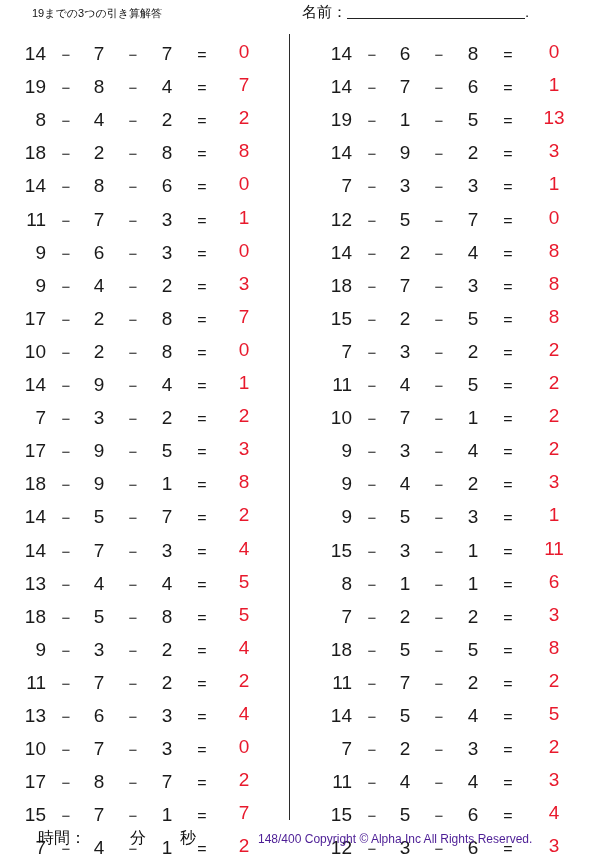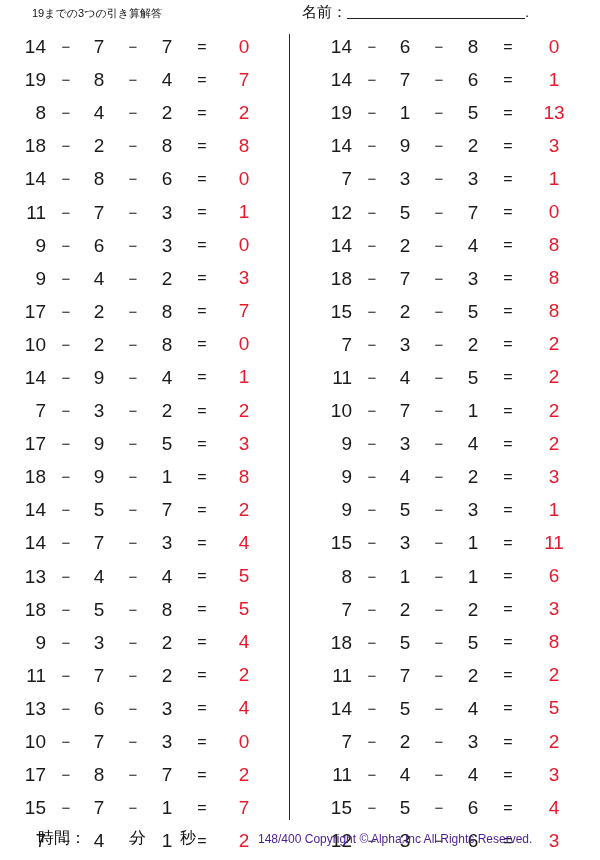--- a/index.html
+++ b/index.html
@@ -83,21 +83,21 @@
     width: 290px;
     position: relative;
   }
   .col.right {
     width: 310px;
   }
 
   .row {
     height: 33.1px;
     display: flex;
-    align-items: center;
+    align-items: flex-end;
     font-size: 19px;
     color: #1a1a1a;
   }
   .cell {
     text-align: center;
     font-size: 19px;
     line-height: 1;
   }
   .op {
     text-align: center;

